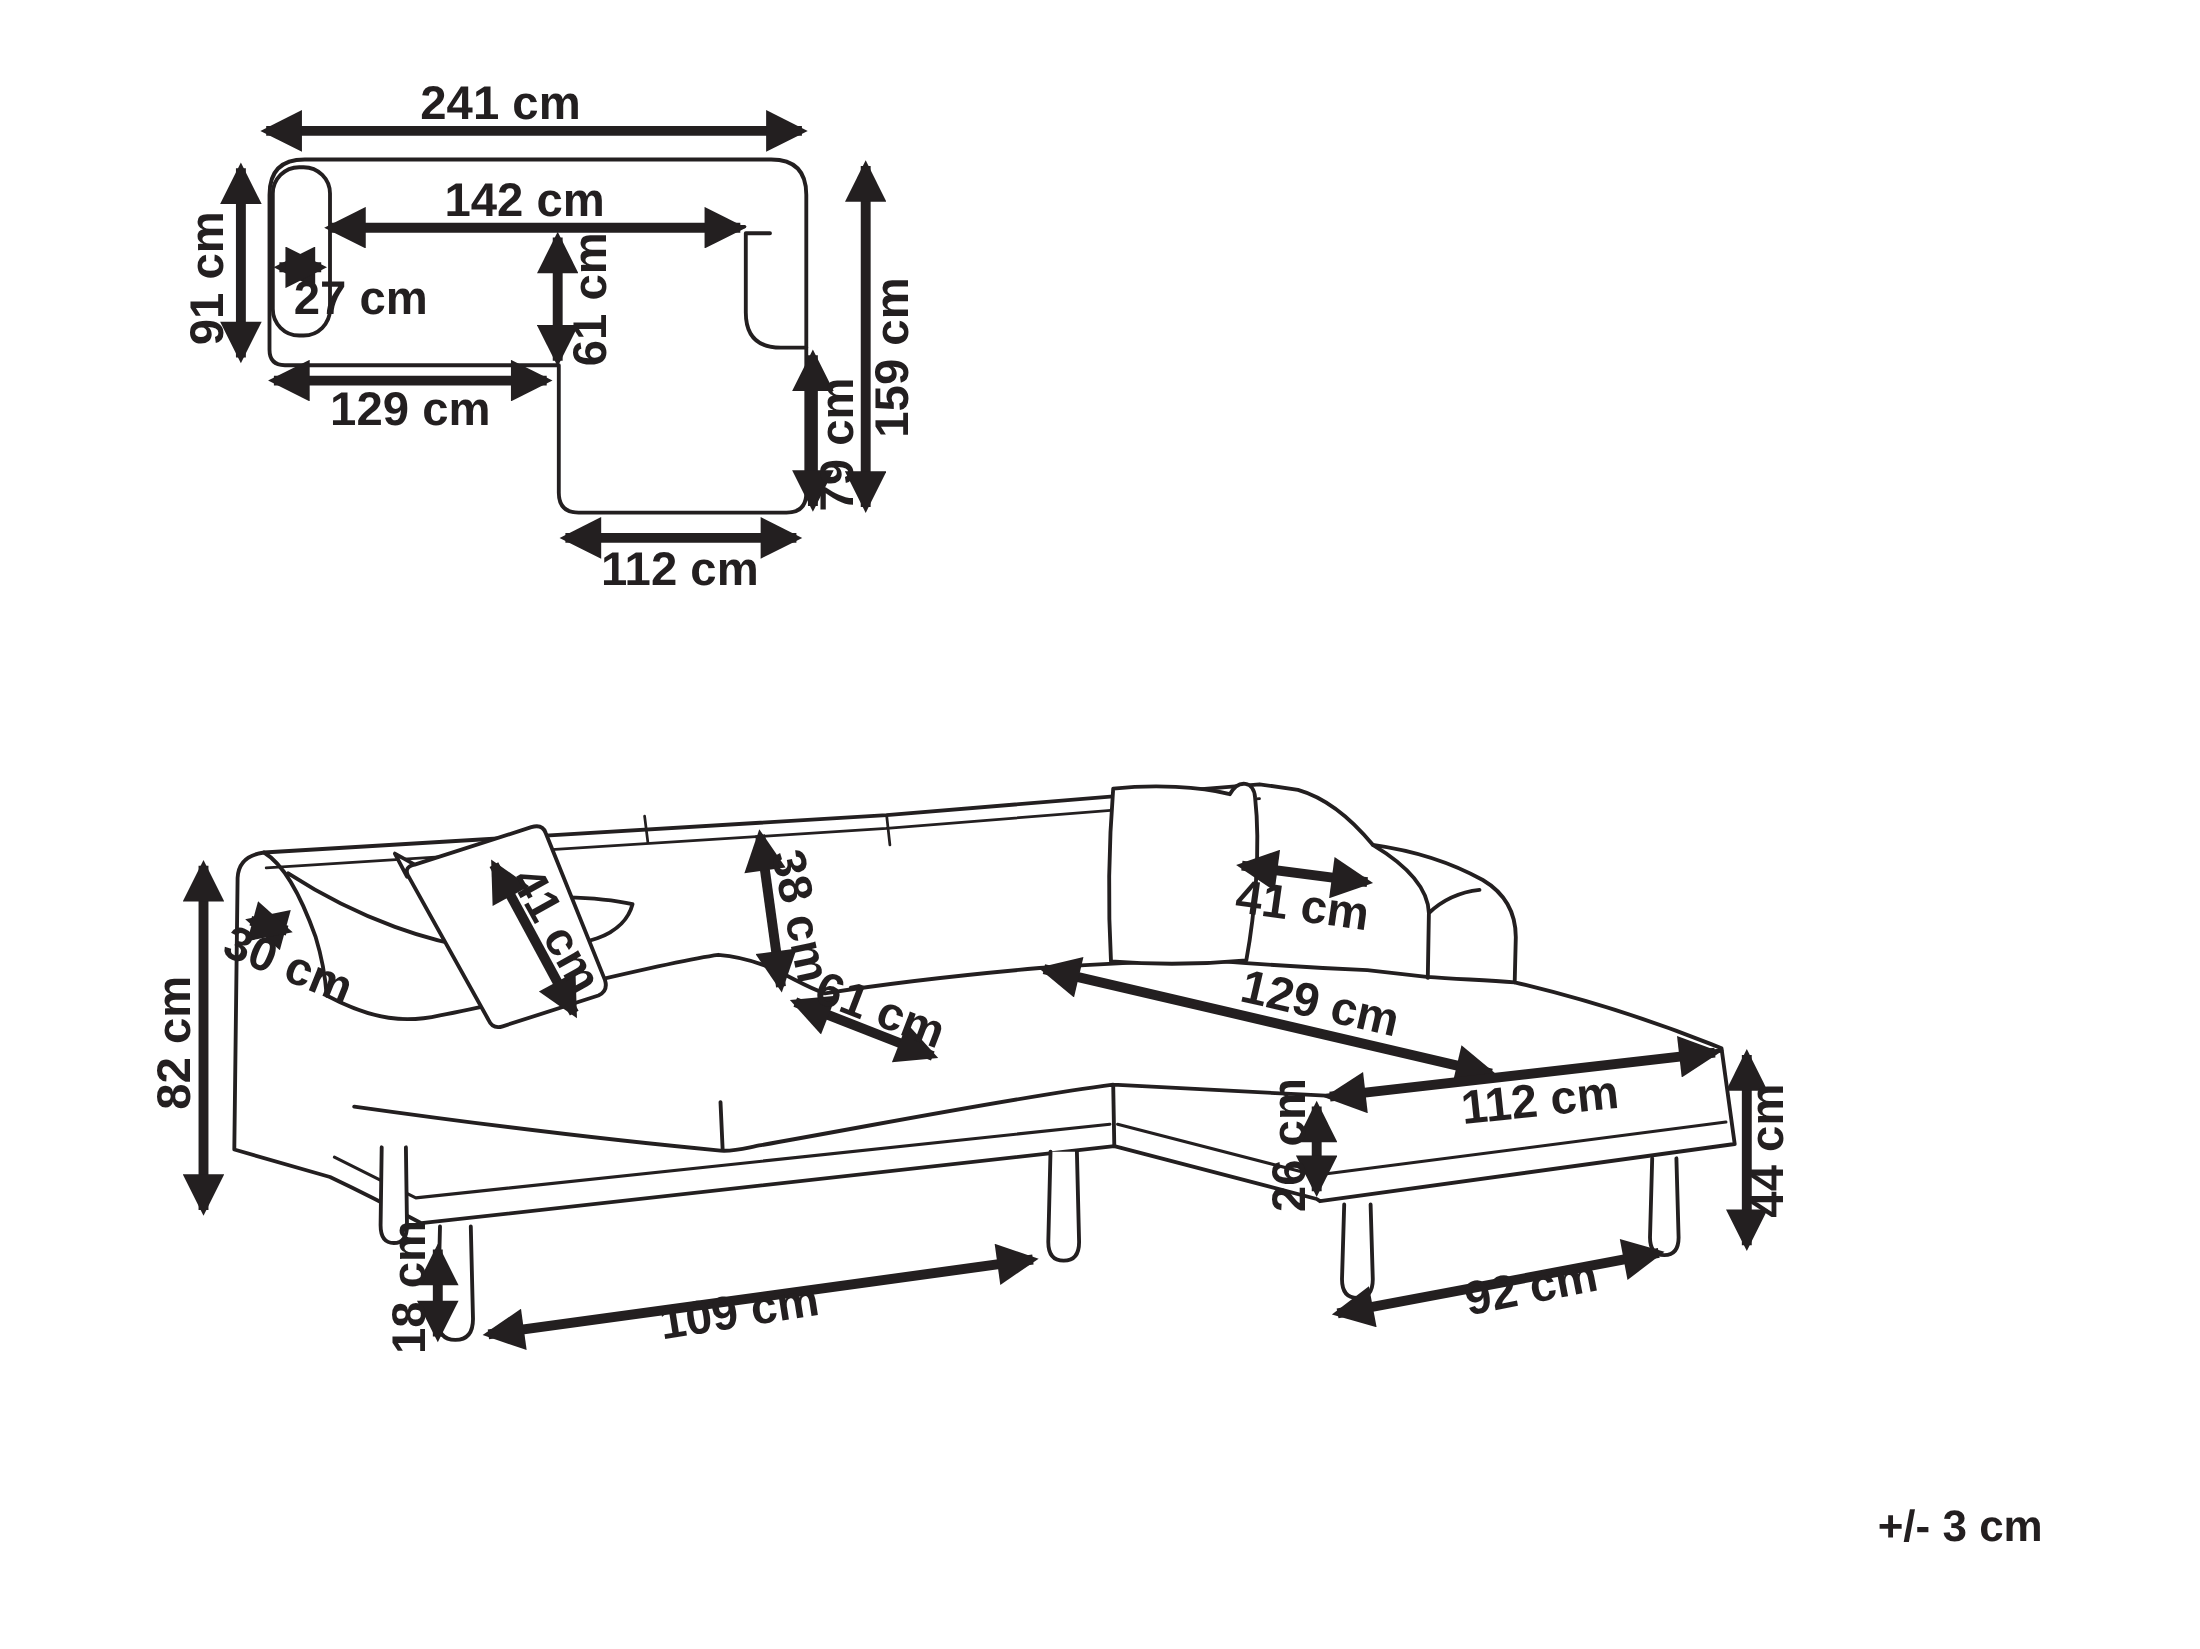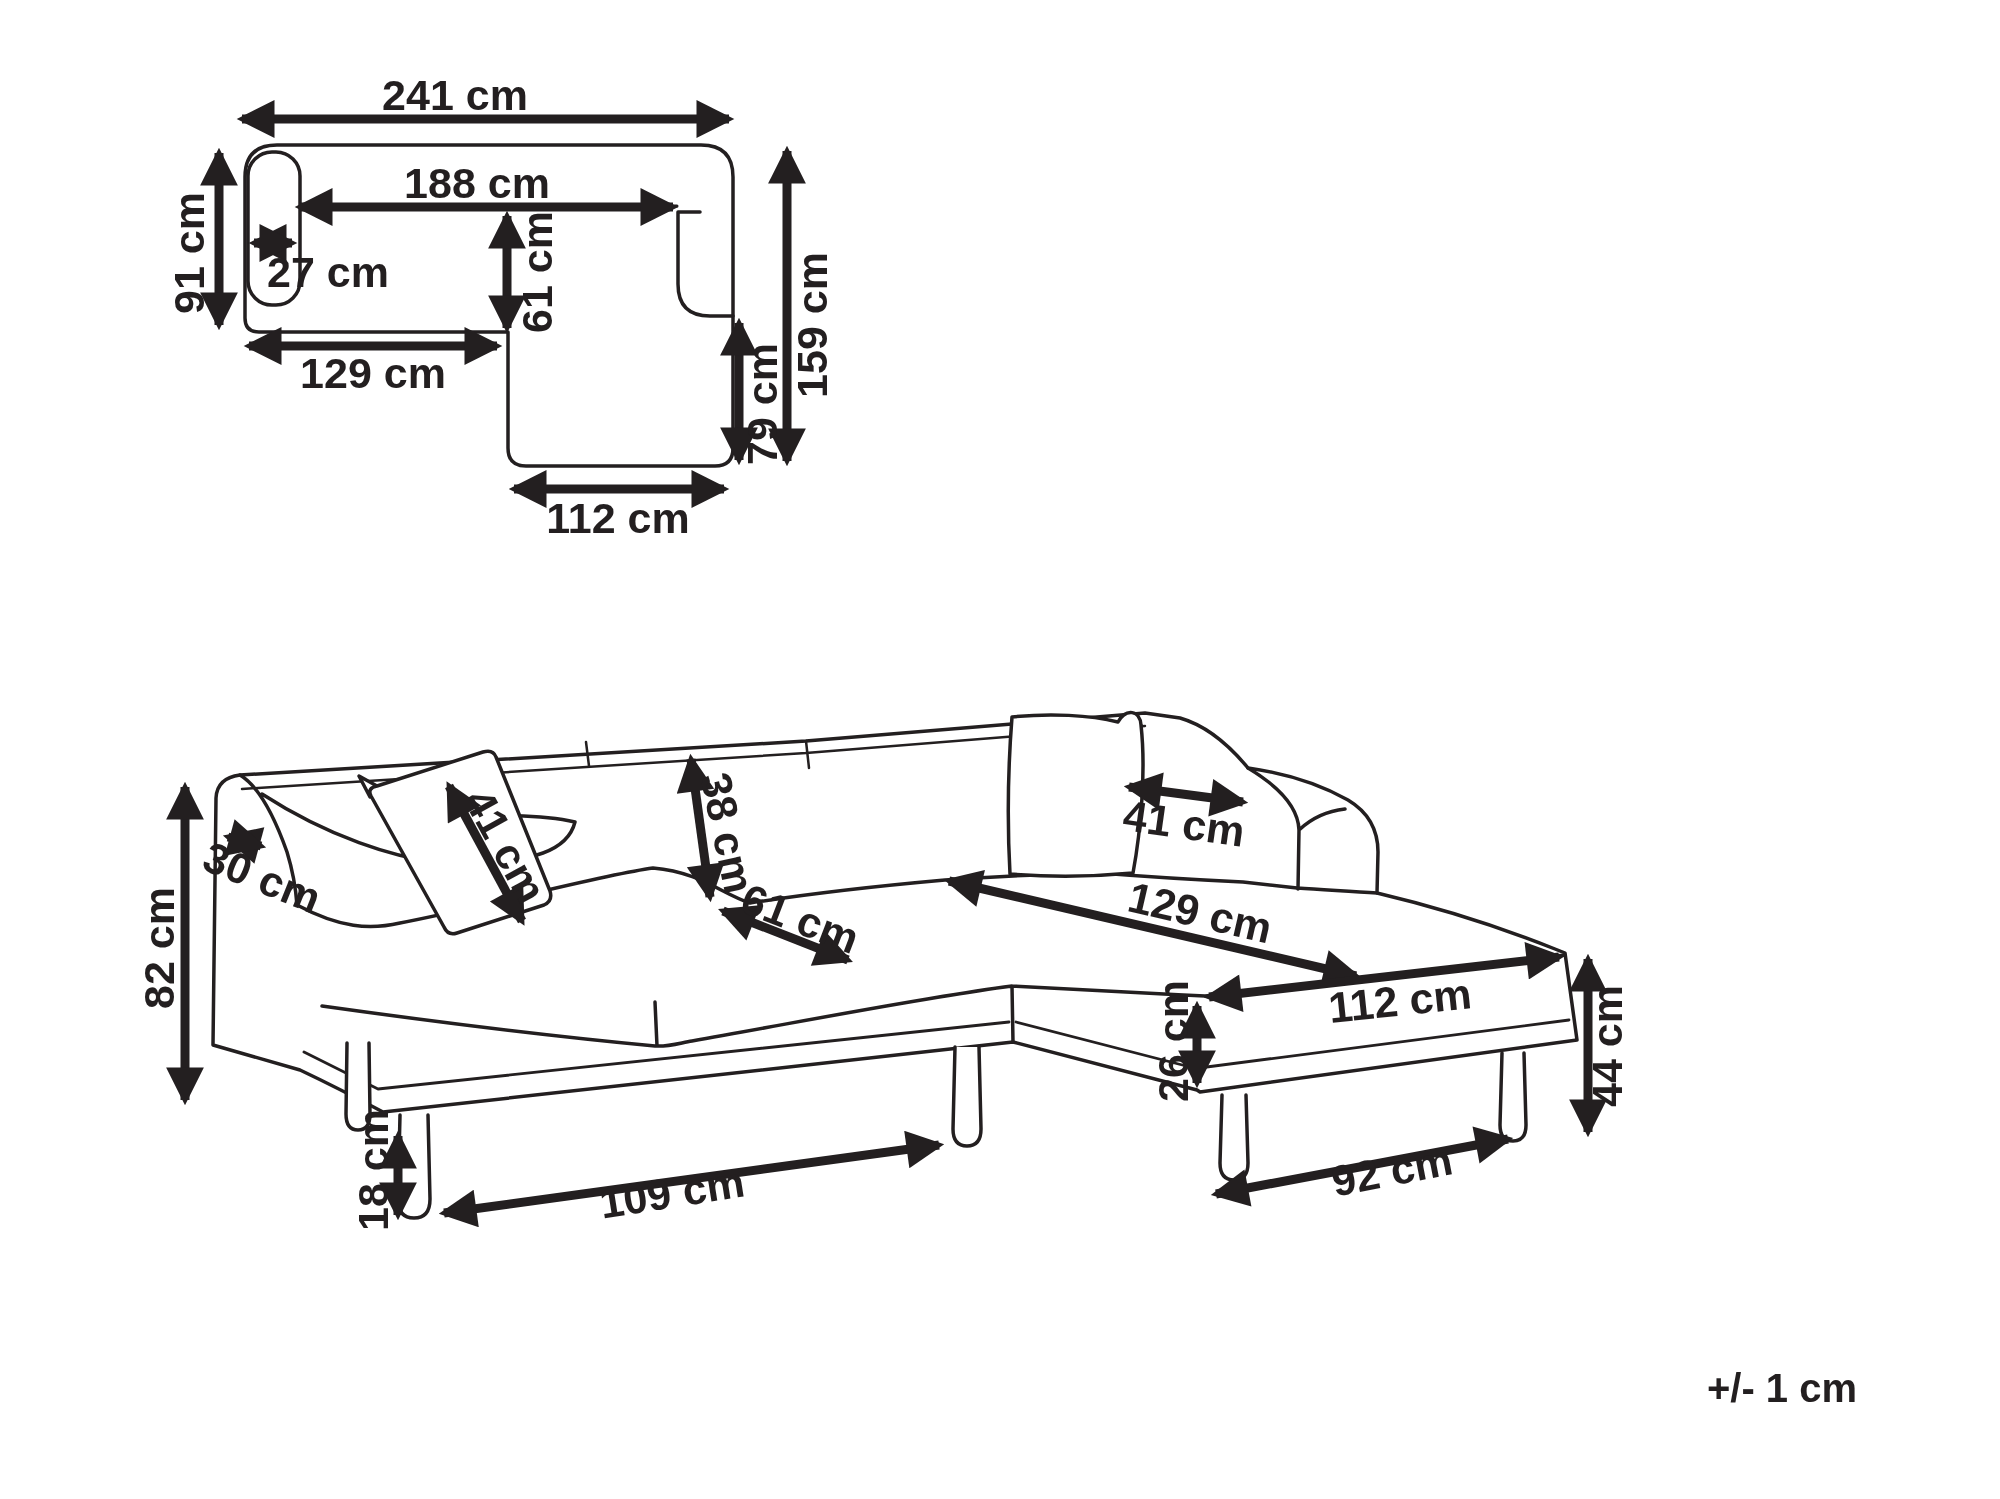--- a/index.html
+++ b/index.html
@@ -103,21 +103,21 @@
       <path d="M1209,997 L1559,957" marker-start="url(#ah)" marker-end="url(#ah)"></path>
       <path d="M1197,1006 L1197,1083" marker-start="url(#ah)" marker-end="url(#ah)"></path>
       <path d="M1588,959 L1588,1132" marker-start="url(#ah)" marker-end="url(#ah)"></path>
       <path d="M1216,1194 L1508,1139" marker-start="url(#ah)" marker-end="url(#ah)"></path>
       <path d="M398,1136 L398,1215" marker-start="url(#ah)" marker-end="url(#ah)"></path>
       <path d="M444,1213 L939,1145" marker-start="url(#ah)" marker-end="url(#ah)"></path>
     </g>
   </svg>
 
   <div class="dim-label" style="left:455px;top:95px;transform:translate(-50%,-50%);">241 cm</div>
-  <div class="dim-label" style="left:477px;top:183px;transform:translate(-50%,-50%);">188 cm</div>
+  <div class="dim-label" style="left:477px;top:183px;transform:translate(-50%,-50%);">142 cm</div>
   <div class="dim-label" style="left:189px;top:253px;transform:translate(-50%,-50%) rotate(-90deg);">91 cm</div>
   <div class="dim-label" style="left:284px;top:272px;transform:translate(-50%,-50%);margin-left:44px;">27 cm</div>
   <div class="dim-label" style="left:537px;top:272px;transform:translate(-50%,-50%) rotate(-90deg);">61 cm</div>
   <div class="dim-label" style="left:373px;top:373px;transform:translate(-50%,-50%);">129 cm</div>
   <div class="dim-label" style="left:618px;top:518px;transform:translate(-50%,-50%);">112 cm</div>
   <div class="dim-label" style="left:762px;top:404px;transform:translate(-50%,-50%) rotate(-90deg);">79 cm</div>
   <div class="dim-label" style="left:812px;top:325px;transform:translate(-50%,-50%) rotate(-90deg);">159 cm</div>
 
   <div class="dim-label" style="left:262px;top:878px;transform:translate(-50%,-50%) rotate(22deg);">30 cm</div>
   <div class="dim-label" style="left:159px;top:948px;transform:translate(-50%,-50%) rotate(-90deg);">82 cm</div>
@@ -126,14 +126,14 @@
   <div class="dim-label" style="left:800px;top:919px;transform:translate(-50%,-50%) rotate(21deg);">61 cm</div>
   <div class="dim-label" style="left:1184px;top:824px;transform:translate(-50%,-50%) rotate(8deg);">41 cm</div>
   <div class="dim-label" style="left:1200px;top:913px;transform:translate(-50%,-50%) rotate(13deg);">129 cm</div>
   <div class="dim-label" style="left:1400px;top:1001px;transform:translate(-50%,-50%) rotate(-6deg);">112 cm</div>
   <div class="dim-label" style="left:1173px;top:1041px;transform:translate(-50%,-50%) rotate(-90deg);">26 cm</div>
   <div class="dim-label" style="left:1607px;top:1046px;transform:translate(-50%,-50%) rotate(-90deg);">44 cm</div>
   <div class="dim-label" style="left:1392px;top:1171px;transform:translate(-50%,-50%) rotate(-11deg);">92 cm</div>
   <div class="dim-label" style="left:373px;top:1170px;transform:translate(-50%,-50%) rotate(-90deg);">18 cm</div>
   <div class="dim-label" style="left:672px;top:1193px;transform:translate(-50%,-50%) rotate(-9deg);">109 cm</div>
 
-  <div class="dim-label tol" style="left:1782px;top:1388px;transform:translate(-50%,-50%);">+/- 1 cm</div>
+  <div class="dim-label tol" style="left:1782px;top:1388px;transform:translate(-50%,-50%);">+/- 3 cm</div>
 </div>
 
 </body></html>

